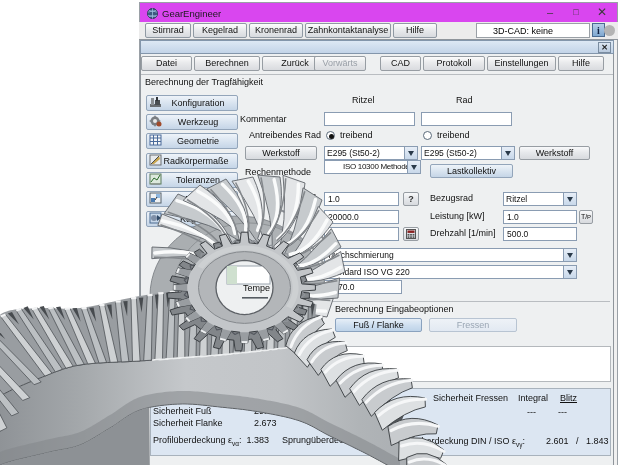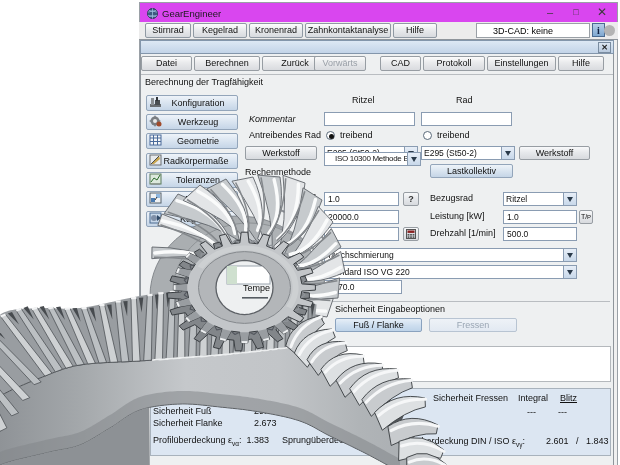--- a/index.html
+++ b/index.html
@@ -111,37 +111,37 @@
   </svg>
 <svg class="sideicon" style="top:212px" viewBox="0 0 13 12">
     <rect x="1" y="1" width="11" height="10" fill="#c8d8ea" stroke="#4a6a90"></rect>
     <circle cx="5" cy="6" r="3" fill="#8090a8"></circle>
     <path d="M8 3 L12 6 L8 9 Z" fill="#304a68"></path>
   </svg>
 
 <div class="lbl" style="left:352px;top:95px;">Ritzel</div>
 <div class="lbl" style="left:456px;top:95px;">Rad</div>
 
-<div class="lbl" style="left:249px;top:114px;font-style:italic;">Kommentar</div>
+<div class="lbl" style="left:240px;top:114px;">Kommentar</div>
 <div class="inp" style="left:324px;top:112px;width:91px;"></div>
 <div class="inp" style="left:421px;top:112px;width:91px;"></div>
 
 <div class="lbl" style="left:249px;top:130px;">Antreibendes Rad</div>
 <div class="radio sel" style="left:326px;top:131px;"></div>
 <div class="lbl" style="left:340px;top:130px;">treibend</div>
 <div class="radio" style="left:423px;top:131px;"></div>
 <div class="lbl" style="left:437px;top:130px;">treibend</div>
 
 <div class="btn" style="left:245px;top:146px;width:72px;">Werkstoff</div>
 <div class="combo" style="left:324px;top:146px;width:94px;">E295 (St50-2)<span class="ar"></span></div>
 <div class="combo" style="left:421px;top:146px;width:94px;">E295 (St50-2)<span class="ar"></span></div>
 <div class="btn" style="left:519px;top:146px;width:71px;">Werkstoff</div>
 
 <div class="lbl" style="left:245px;top:167px;">Rechenmethode</div>
-<div class="combo" style="left:324px;top:152px;width:97px;letter-spacing:-0.3px;padding-left:10px;font-size:8px;">ISO 10300 Methode B1<span class="ar"></span></div>
+<div class="combo" style="left:324px;top:160px;width:97px;letter-spacing:-0.3px;padding-left:18px;font-size:8px;">ISO 10300 Methode B1<span class="ar"></span></div>
 <div class="btn" style="left:430px;top:164px;width:83px;background:linear-gradient(#eef3f9,#d9e4f0 50%,#c5d5e7);border-color:#93a5ba;">Lastkollektiv</div>
 
 <div class="lbl" style="left:308px;top:193px;">[-]</div>
 <div class="inp" style="left:324px;top:192px;width:75px;">1.0</div>
 <div class="btn" style="left:403px;top:192px;width:16px;font-weight:bold;color:#333;">?</div>
 <div class="lbl" style="left:430px;top:193px;">Bezugsrad</div>
 <div class="combo" style="left:503px;top:192px;width:74px;">Ritzel<span class="ar"></span></div>
 
 <div class="inp" style="left:324px;top:210px;width:75px;">20000.0</div>
 <div class="lbl" style="left:430px;top:211px;">Leistung [kW]</div>
@@ -164,21 +164,21 @@
 <div class="lbl" style="left:430px;top:228px;">Drehzahl [1/min]</div>
 <div class="inp" style="left:503px;top:227px;width:74px;">500.0</div>
 
 <div class="lbl" style="left:249px;top:250px;">Schmierungsart</div>
 <div class="combo" style="left:324px;top:248px;width:253px;">Tauchschmierung<span class="ar"></span></div>
 <div class="combo" style="left:324px;top:265px;width:253px;">Standard ISO VG 220<span class="ar"></span></div>
 <div class="lbl" style="left:243px;top:282px;">Temperatur</div>
 <div class="inp" style="left:324px;top:280px;width:78px;padding-left:13px;">70.0</div>
 
 <div class="sep" style="left:146px;top:301px;width:464px;"></div>
-<div class="lbl" style="left:335px;top:304px;">Sicherheit Eingabeoptionen</div>
+<div class="lbl" style="left:335px;top:304px;">Berechnung Eingabeoptionen</div>
 <div class="btn" style="left:335px;top:318px;width:87px;background:linear-gradient(#e6eef7,#cfdff0 50%,#bed3e8);border-color:#8aa2be;">Fuß / Flanke</div>
 <div class="btn" style="left:429px;top:318px;width:88px;background:linear-gradient(#eef2f7,#e2e9f2);border-color:#b8c4d2;color:#9aa6b4;">Fressen</div>
 
 <div class="abs" style="left:150px;top:346px;width:461px;height:36px;background:#fff;border:1px solid #b4b8bc;"></div>
 
 <div class="abs" style="left:150px;top:388px;width:461px;height:68px;background:#dce6f2;border:1px solid #a8b2bc;"></div>
 <div class="lbl" style="left:153px;top:406px;">Sicherheit Fuß</div>
 <div class="lbl" style="left:254px;top:406px;">29.9</div>
 <div class="lbl" style="left:153px;top:418px;">Sicherheit Flanke</div>
 <div class="lbl" style="left:254px;top:418px;">2.673</div>

